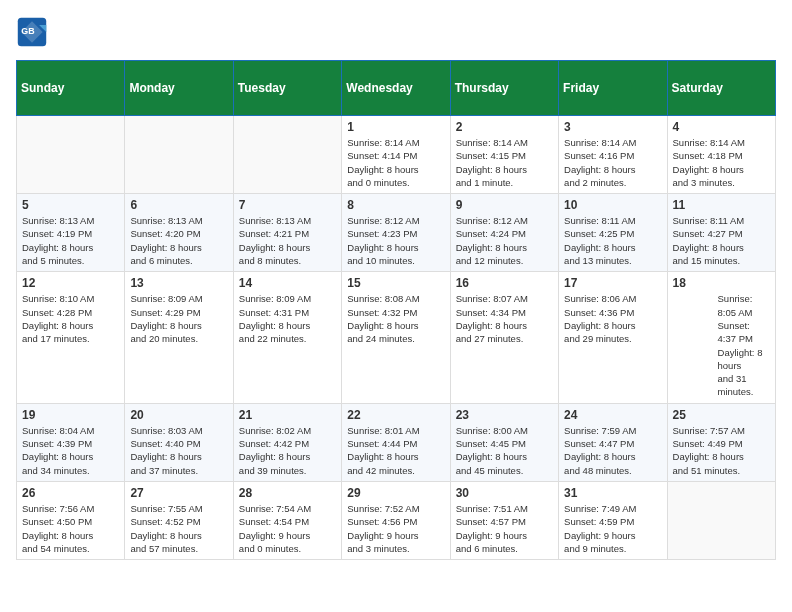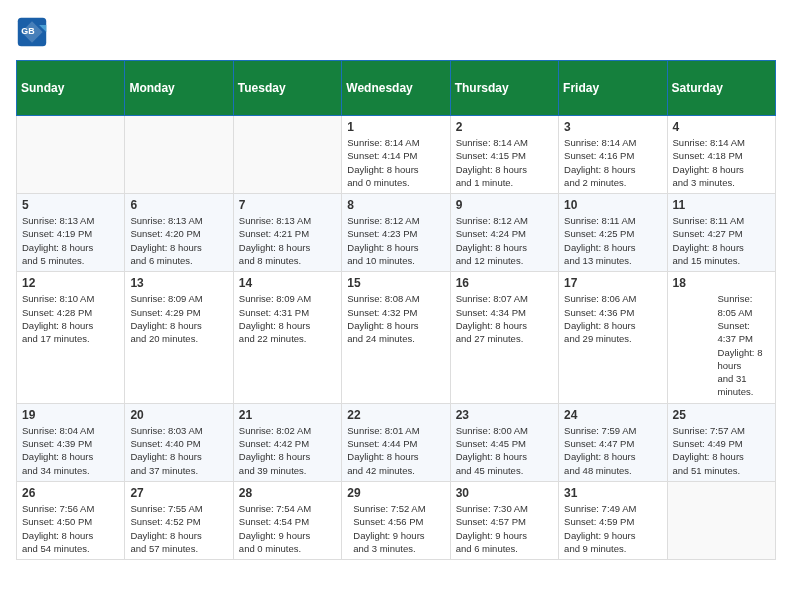--- a/index.html
+++ b/index.html
@@ -322,28 +322,28 @@
         </td>
         <td>
           <span class="day-num">28</span>
           <div class="day-info" style="white-space: pre-line;">Sunrise: 7:54 AM
 Sunset: 4:54 PM
 Daylight: 9 hours
 and 0 minutes.</div>
         </td>
         <td>
           <span class="day-num">29</span>
-          <div class="day-info" style="white-space: pre-line; margin-left: 6px;">Sunrise: 7:52 AM
+          <div class="day-info" style="white-space: pre-line;">Sunrise: 7:52 AM
 Sunset: 4:56 PM
 Daylight: 9 hours
 and 3 minutes.</div>
         </td>
         <td>
           <span class="day-num">30</span>
-          <div class="day-info" style="white-space: pre-line;">Sunrise: 7:30 AM
+          <div class="day-info" style="white-space: pre-line;">Sunrise: 7:51 AM
 Sunset: 4:57 PM
 Daylight: 9 hours
 and 6 minutes.</div>
         </td>
         <td>
           <span class="day-num">31</span>
           <div class="day-info" style="white-space: pre-line;">Sunrise: 7:49 AM
 Sunset: 4:59 PM
 Daylight: 9 hours
 and 9 minutes.</div>

